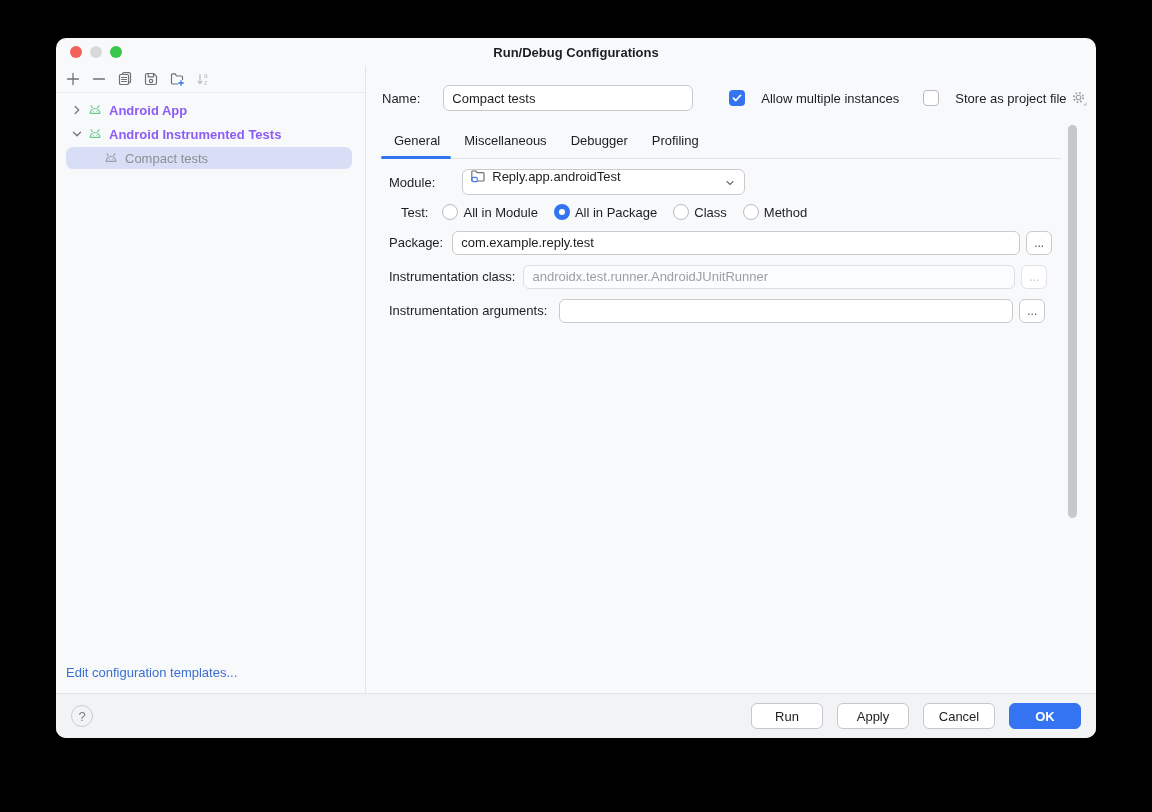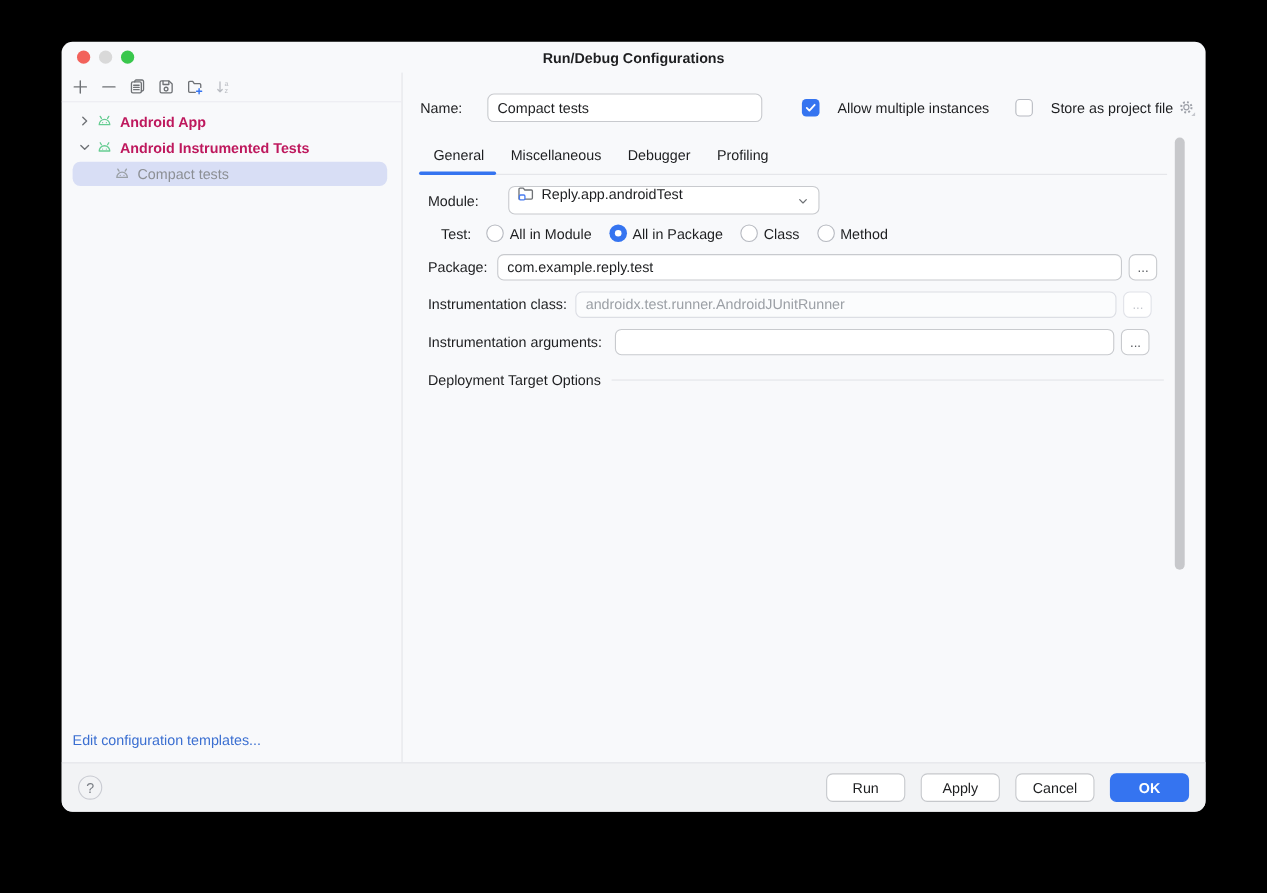--- a/index.html
+++ b/index.html
@@ -18,21 +18,21 @@
   .light.red { background:#f2625b; }
   .light.gray { background:#d9d9d9; }
   .light.green { background:#39c74c; }
   
   .bodyrow { position:absolute; top:28px; left:0; right:0; bottom:45px; display:flex; }
   .sidebar { width:310px; border-right:1px solid #e3e4e8; display:flex; flex-direction:column; position:relative; }
   .toolbar { height:27px; display:flex; align-items:center; gap:6px; padding-left:7px; border-bottom:1px solid #ebecf0; }
   .tbtn { width:20px; height:20px; display:flex; align-items:center; justify-content:center; border-radius:4px; color:#6e7175; }
   .tbtn.disabled { color:#b9bcc2; }
   .tree { padding-top:5px; }
-  .trow { height:24px; display:flex; align-items:center; font-weight:700; color:#be185d; }
+  .trow { height:24px; display:flex; align-items:center; font-weight:700; color:#8b5cf6; }
   .trow .chev { width:14px; margin-left:14px; margin-right:3px; display:flex; color:#6e7175; }
   .trow .aic { margin-right:6px; display:flex; }
   .trow.selected { font-weight:400; color:#8c8f94; background:#d8def5; border-radius:7px; margin:1px 13px 0 10px; height:22px; }
   .trow.selected .aic { margin-left:37px; }
   .android-green { color:#66cd92; }
   .android-gray { color:#9aa0a6; }
   .edit-link { position:absolute; left:10px; bottom:13px; color:#3b6fd1; cursor:pointer; }
   
   .main { position:relative; flex:1; }
   .row { position:absolute; display:flex; align-items:center; }
@@ -291,24 +291,20 @@
         <input class="txt sm dis" style="width: 492px; margin-left: 8px;" value="androidx.test.runner.AndroidJUnitRunner">
         <span class="browse dis" style="margin-left:6px;">...</span>
       </div>
 
       <div class="row iargs-row">
         <span class="lbl">Instrumentation arguments:</span>
         <input class="txt sm" style="width: 454px; margin-left: 12px;" value="">
         <span class="browse" style="margin-left:6px;">...</span>
       </div>
 
-      <div class="row deploy-row">
-        <span class="lbl">Deployment Target Options</span>
-        <span class="hline"></span>
-      </div>
 
 
       <div class="vthumb"></div>
     </div>
   </div>
 
   <div class="footer">
     <span class="help">?</span>
     <div class="fbuttons">
       <button class="btn">Run</button>

